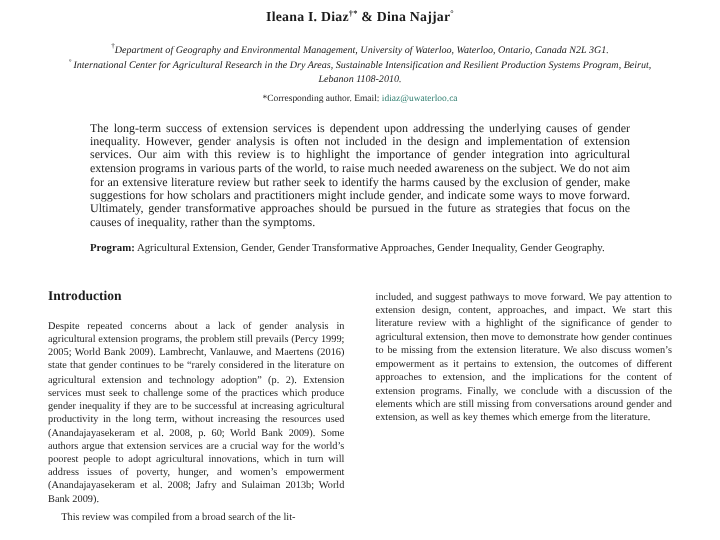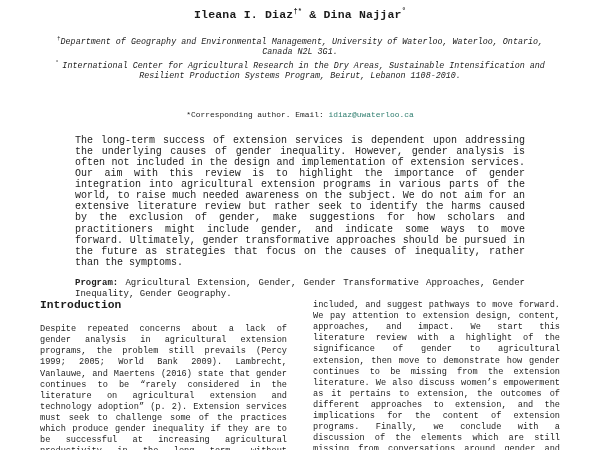--- a/index.html
+++ b/index.html
@@ -2,42 +2,42 @@
 <html><head>
 <meta charset="utf-8">
 <style>
   html, body { margin: 0; padding: 0; background: #ffffff; }
   .page {
     position: relative;
     width: 600px;
     height: 450px;
     background: #ffffff;
     overflow: hidden;
-    font-family: Liberation Mono, monospace;
+    font-family: Liberation Serif, serif;
     color: #1c1c1c;
   }
   .authors {
     margin-top: 7px;
     text-align: center;
     font-weight: bold;
     font-size: 11.5px;
     letter-spacing: 0.2px;
   }
   .authors sup { font-size: 7px; font-weight: bold; }
   .affiliations {
     width: 510px;
     margin: 13px auto 0;
     text-align: center;
     font-style: italic;
     font-size: 8.4px;
     line-height: 10.6px;
   }
   .affiliations sup { font-size: 6px; font-style: normal; }
   .corresponding {
-    margin-top: 28px;
+    margin-top: 6px;
     text-align: center;
     font-size: 7.9px;
   }
   .email-link { text-decoration: none; }
   .abstract {
     width: 450px;
     margin: 16px auto 0;
     font-size: 10px;
     line-height: 11.1px;
     text-align: justify;
@@ -47,20 +47,21 @@
     margin: 10px auto 0;
     font-size: 9px;
     line-height: 11.1px;
     text-align: justify;
   }
   .keywords .kw-label { font-weight: bold; }
   .columns {
     display: flex;
     gap: 26px;
     padding: 0 40px;
+    margin-top: 30px;
   }
   .col {
     width: 255px;
     font-size: 8.6px;
     line-height: 11.1px;
     text-align: justify;
   }
   .section-heading {
     font-size: 11.3px;
     font-weight: bold;
@@ -92,19 +93,20 @@
   <div class="abstract">The long-term success of extension services is dependent upon addressing the underlying causes of gender inequality. However, gender analysis is often not included in the design and implementation of extension services. Our aim with this review is to highlight the importance of gender integration into agricultural extension programs in various parts of the world, to raise much needed awareness on the subject. We do not aim for an extensive literature review but rather seek to identify the harms caused by the exclusion of gender, make suggestions for how scholars and practitioners might include gender, and indicate some ways to move forward. Ultimately, gender transformative approaches should be pursued in the future as strategies that focus on the causes of inequality, rather than the symptoms.</div>
 
   <div class="keywords">
     <span class="kw-label">Program:</span><span> Agricultural Extension, Gender, Gender Transformative Approaches, Gender Inequality, Gender Geography.</span>
   </div>
 
   <div class="columns">
     <div class="col">
       <h2 class="section-heading">Introduction</h2>
       <p>Despite repeated concerns about a lack of gender analysis in agricultural extension programs, the problem still prevails (Percy 1999; 2005; World Bank 2009). Lambrecht, Vanlauwe, and Maertens (2016) state that gender continues to be “rarely considered in the literature on agricultural extension and technology adoption” (p. 2). Extension services must seek to challenge some of the practices which produce gender inequality if they are to be successful at increasing agricultural productivity in the long term, without increasing the resources used (Anandajayasekeram et al. 2008, p. 60; World Bank 2009). Some authors argue that extension services are a crucial way for the world’s poorest people to adopt agricultural innovations, which in turn will address issues of poverty, hunger, and women’s empowerment (Anandajayasekeram et al. 2008; Jafry and Sulaiman 2013b; World Bank 2009).</p>
+      <p class="indent">This review was compiled from a broad search of the lit-</p>
     </div>
     <div class="col">
       <p>included, and suggest pathways to move forward. We pay attention to extension design, content, approaches, and impact. We start this literature review with a highlight of the significance of gender to agricultural extension, then move to demonstrate how gender continues to be missing from the extension literature. We also discuss women’s empowerment as it pertains to extension, the outcomes of different approaches to extension, and the implications for the content of extension programs. Finally, we conclude with a discussion of the elements which are still missing from conversations around gender and extension, as well as key themes which emerge from the literature.</p>
     </div>
   </div>
 
 </div>
 
 </body></html>

